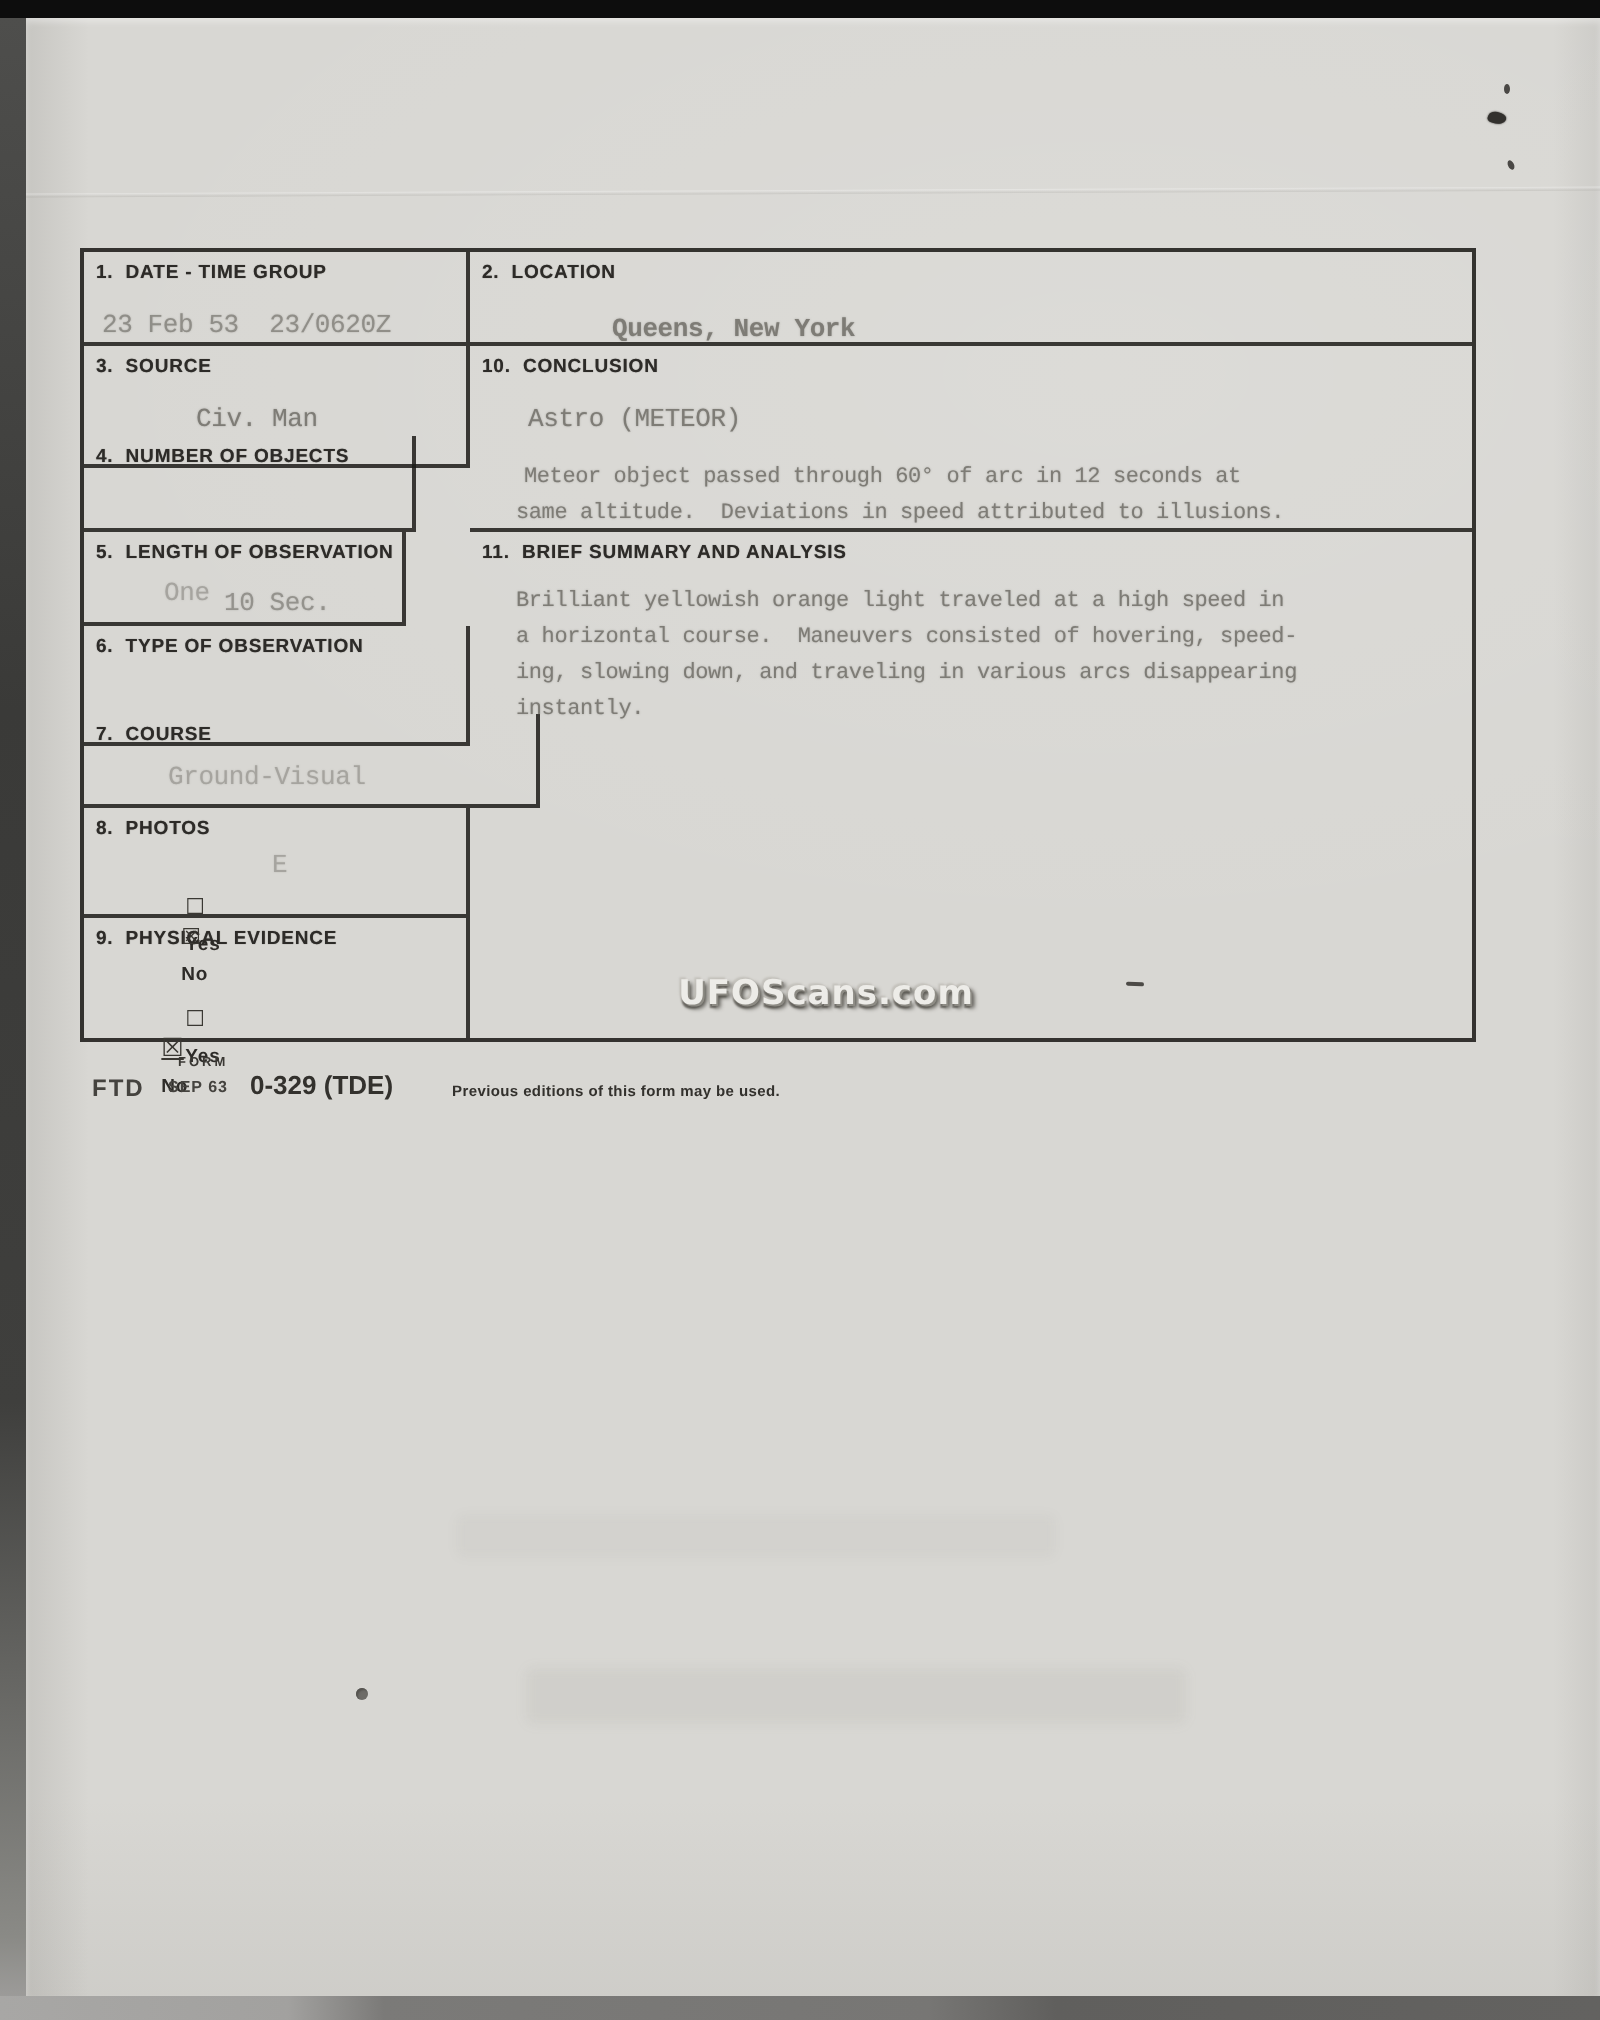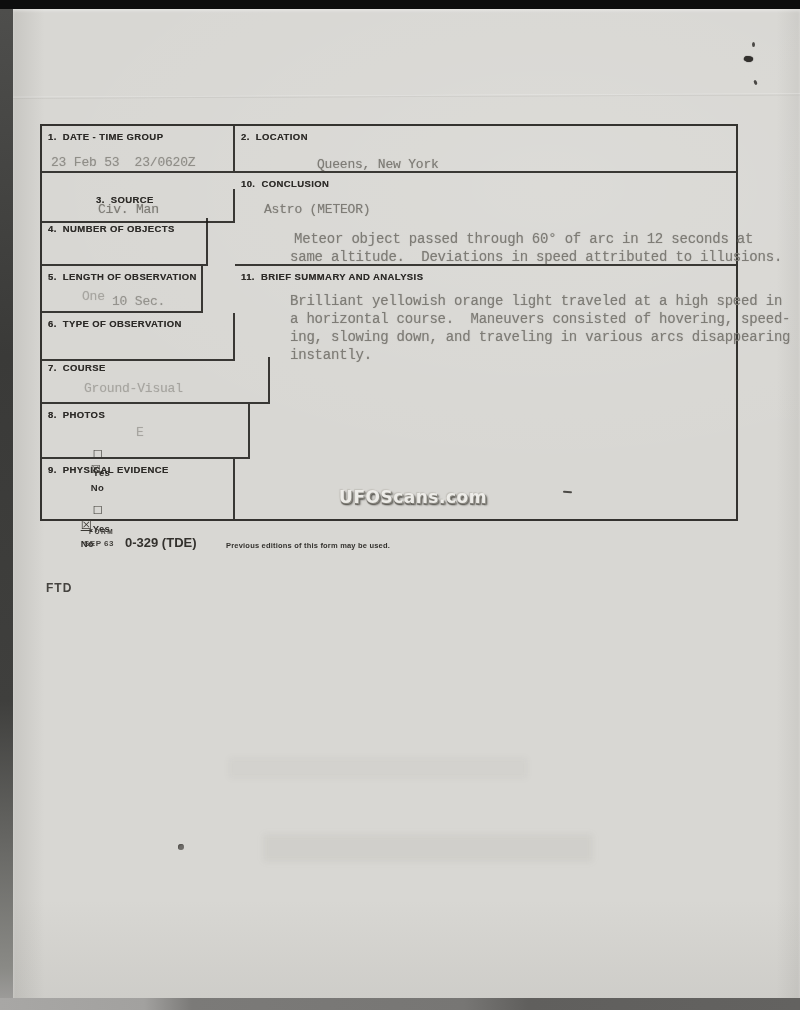--- a/index.html
+++ b/index.html
@@ -37,29 +37,29 @@
     font-family:"Liberation Sans", sans-serif;font-size:9.5px;font-weight:bold;
     color:#2d2b28;letter-spacing:0.4px;padding:5px 0 0 6px;white-space:pre;
     text-shadow:0 0 0.5px rgba(45,43,40,0.6);
   }
   .typed{
     position:absolute;font-family:"Liberation Mono","DejaVu Sans Mono",monospace;
     font-size:13px;color:#7e7c76;white-space:pre;letter-spacing:-0.2px;
     text-shadow:0 0 1px rgba(126,124,118,0.55);
   }
   .typed.faded{opacity:.55;margin-top:41px;}
-  .typed.para{line-height:18px;font-size:14px;margin-left:32px;}
+  .typed.para{line-height:18px;font-size:11px;}
   .chk-line{position:absolute;white-space:pre;}
   .chk-box{font-family:"DejaVu Sans",sans-serif;font-size:11px;color:#3a3833;}
   .chk-label{font-family:"Liberation Sans",sans-serif;font-size:9.5px;font-weight:bold;color:#2d2b28;letter-spacing:0.4px;}
   .pe-no .chk-box{font-size:12.5px;text-decoration:underline;font-weight:bold;}
 
   
   .footer{position:absolute;left:27px;top:513px;width:500px;height:36px;color:#3a3834;}
-  .f-agency{position:absolute;left:6px;top:15px;font-size:12px;font-weight:bold;letter-spacing:1px;color:#45433f;margin-top:44px;}
+  .f-agency{position:absolute;left:6px;top:15px;font-size:12px;font-weight:bold;letter-spacing:1px;color:#45433f;}
   .f-word{position:absolute;left:49px;top:6px;font-size:6.5px;font-weight:bold;letter-spacing:1.5px;color:#3a3834;}
   .f-date{position:absolute;left:44px;top:17px;font-size:8px;font-weight:bold;letter-spacing:0.5px;color:#45433f;}
   .f-number{position:absolute;left:85px;top:13px;font-size:13px;font-weight:bold;color:#33312d;}
   .f-note{position:absolute;left:186px;top:19px;font-size:7.5px;font-weight:bold;color:#33312d;letter-spacing:0.2px;}
 
   
   .watermark{
     position:absolute;left:230px;top:478px;width:340px;text-align:center;
     font-family:"DejaVu Sans",sans-serif;font-size:17px;font-weight:bold;letter-spacing:0.5px;
     color:#edece8;
@@ -91,54 +91,54 @@
   <div class="speck speck-dot" style="left:165px;top:835px;border-radius:50%;"></div>
   <div class="speck speck-dash" style="left:550px;top:482px;"></div>
   <div class="ghost" style="left:250px;top:825px;width:330px;height:28px;"></div>
   <div class="ghost" style="left:215px;top:748px;width:300px;height:22px;opacity:.7;"></div>
 
   <div class="form-table">
 
     <div class="cell b-bottom b-right" style="left:0;top:0;width:193px;height:47px;">
       <div class="cell-label">1.  DATE - TIME GROUP</div>
     </div>
-    <div class="cell b-bottom b-right" style="left:0;top:63px;width:193px;height:34px;padding-left:48px;">
+    <div class="cell b-bottom b-right" style="left:0;top:47px;width:193px;height:61px;">
       <div class="cell-label">3.  SOURCE</div>
     </div>
     <div class="cell b-bottom b-right" style="left:0;top:92px;width:166px;height:48px;">
       <div class="cell-label">4.  NUMBER OF OBJECTS</div>
     </div>
     <div class="cell b-bottom b-right" style="left:0;top:140px;width:161px;height:47px;">
       <div class="cell-label">5.  LENGTH OF OBSERVATION</div>
     </div>
-    <div class="cell b-bottom b-right" style="left:0;top:187px;width:193px;height:48px;">
+    <div class="cell b-bottom b-right" style="left:0;top:187px;width:193px;height:60px;">
       <div class="cell-label">6.  TYPE OF OBSERVATION</div>
     </div>
     <div class="cell b-bottom b-right" style="left:0;top:231px;width:228px;height:47px;">
       <div class="cell-label">7.  COURSE</div>
     </div>
-    <div class="cell b-bottom b-right" style="left:0;top:278px;width:208px;height:55px;">
+    <div class="cell b-bottom b-right" style="left:0;top:278px;width:193px;height:55px;">
       <div class="cell-label">8.  PHOTOS</div>
     </div>
     <div class="cell b-right" style="left:0;top:333px;width:193px;height:60px;">
       <div class="cell-label">9.  PHYSICAL EVIDENCE</div>
     </div>
 
     <div class="cell b-bottom" style="left:193px;top:0;width:501px;height:47px;">
       <div class="cell-label">2.  LOCATION</div>
     </div>
     <div class="cell b-bottom" style="left:193px;top:47px;width:501px;height:93px;">
       <div class="cell-label">10.  CONCLUSION</div>
     </div>
     <div class="cell" style="left:193px;top:140px;width:501px;height:253px;">
       <div class="cell-label">11.  BRIEF SUMMARY AND ANALYSIS</div>
     </div>
 
     <div class="typed" style="left:9px;top:29px;opacity:.8;">23 Feb 53  23/0620Z</div>
-    <div class="typed" style="left:275px;top:31px;">Queens, New York</div>
+    <div class="typed" style="left:264px;top:31px;font-weight:bold;">Queens, New York</div>
     <div class="typed" style="left:56px;top:76px;">Civ. Man</div>
     <div class="typed" style="left:222px;top:76px;">Astro (METEOR)</div>
     <div class="typed para" style="left:220px;top:104px;">Meteor object passed through 60° of arc in 12 seconds at</div>
     <div class="typed para" style="left:216px;top:122px;">same altitude.  Deviations in speed attributed to illusions.</div>
     <div class="typed faded" style="left:40px;top:122px;">One</div>
     <div class="typed" style="left:70px;top:168px;opacity:.75;">10 Sec.</div>
     <div class="typed para" style="left:216px;top:166px;">Brilliant yellowish orange light traveled at a high speed in</div>
     <div class="typed para" style="left:216px;top:202px;">ing, slowing down, and traveling in various arcs disappearing</div>
     <div class="typed para" style="left:216px;top:184px;">a horizontal course.  Maneuvers consisted of hovering, speed-</div>
     <div class="typed para" style="left:216px;top:220px;">instantly.</div>

